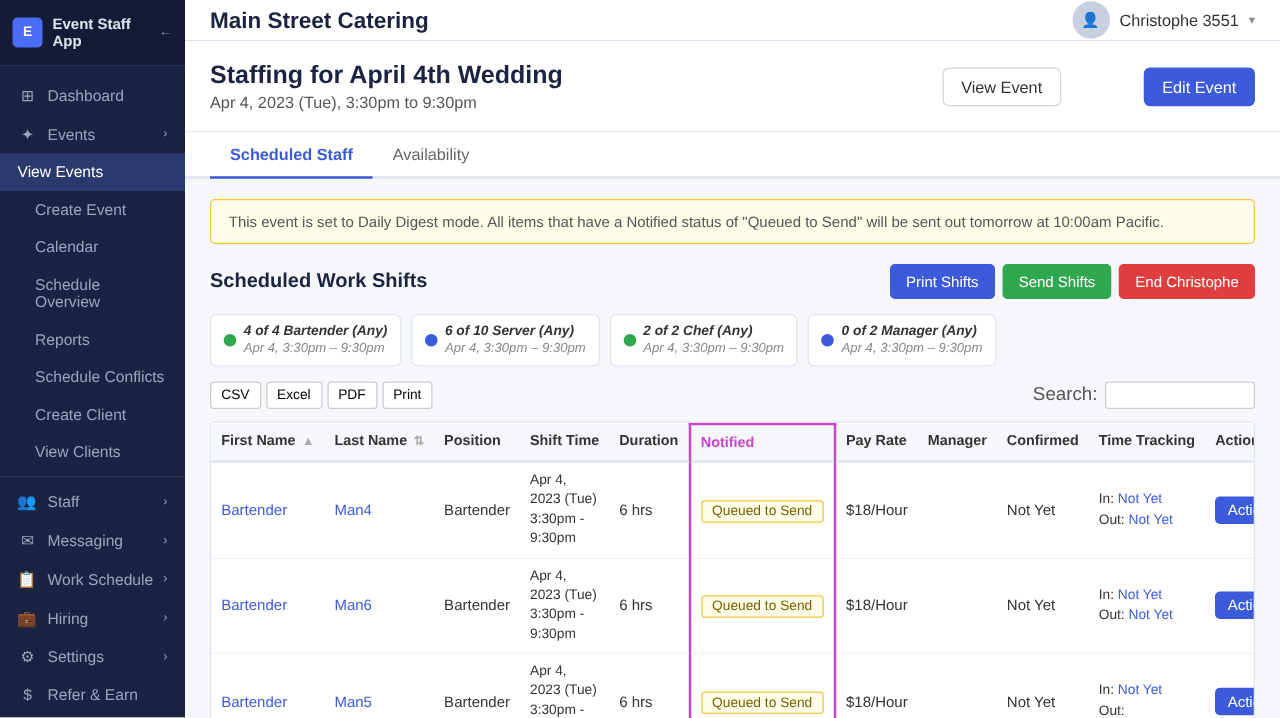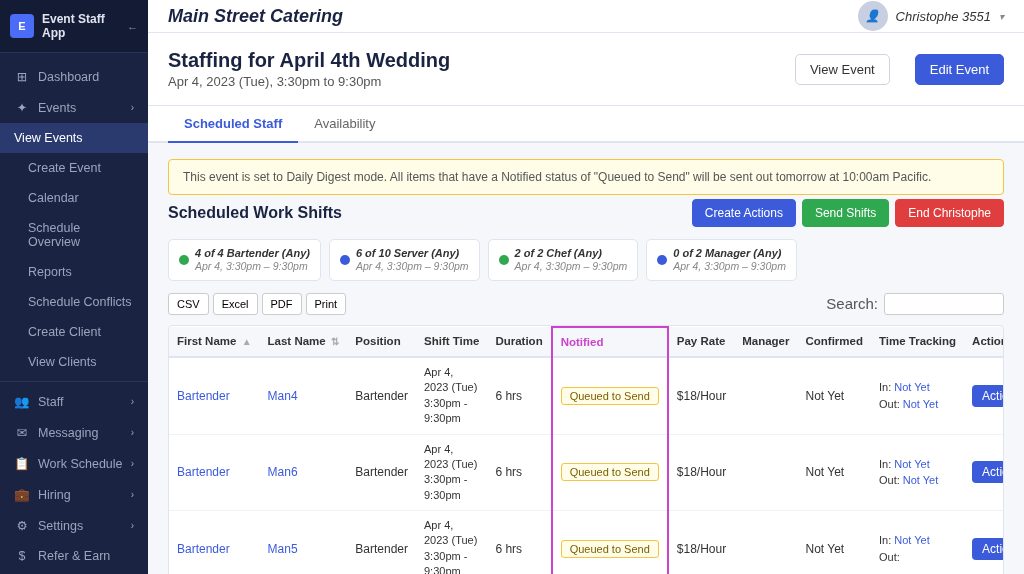--- a/index.html
+++ b/index.html
@@ -15,48 +15,48 @@
     .sidebar-item { display: flex; align-items: center; padding: 8px 14px; cursor: pointer; color: #9aa5be; font-size: 12.5px; gap: 8px; }
     .sidebar-item.active { background: #2a3a6e; color: #fff; }
     .sidebar-item .arrow { margin-left: auto; font-size: 10px; }
     .sidebar-item .icon { width: 16px; text-align: center; }
     .sidebar-divider { height: 1px; background: #2a3555; margin: 4px 0; }
 
     
     .main { flex: 1; display: flex; flex-direction: column; overflow: hidden; }
 
     
-    .topbar { background: white; padding: 16px 20px; height: 32px; display: flex; align-items: center; justify-content: space-between; border-bottom: 1px solid #e0e4f0; flex-shrink: 0; font-style: italic; }
+    .topbar { background: white; padding: 16px 20px; height: 32px; display: flex; align-items: center; justify-content: space-between; border-bottom: 1px solid #e0e4f0; flex-shrink: 0; }
     .topbar-title { font-size: 18px; font-weight: 700; color: #1a2341; }
     .topbar-user { display: flex; align-items: center; gap: 8px; cursor: pointer; }
     .topbar-avatar { width: 30px; height: 30px; background: #c8cfe0; border-radius: 50%; display: flex; align-items: center; justify-content: center; font-size: 12px; color: #555; }
     .topbar-username { font-size: 13px; color: #333; }
     .topbar-chevron { font-size: 10px; color: #888; }
 
     
     .content { flex: 1; overflow-y: auto; background: #f5f7fa; }
 
     
     .event-header { background: white; padding: 16px 20px; border-bottom: 1px solid #e0e4f0; display: flex; align-items: center; justify-content: space-between; flex-shrink: 0; }
     .event-title { font-size: 20px; font-weight: 700; color: #1a2341; }
     .event-date { font-size: 13px; color: #555; margin-top: 2px; }
     .event-actions { display: flex; gap: 25px; }
     .btn { padding: 7px 14px; border-radius: 5px; font-size: 13px; cursor: pointer; border: 1px solid #d0d4e0; background: white; color: #333; font-weight: 500; }
-    .btn-primary { background: #3b5bdb; color: white; border-color: #3b5bdb; }
+    .btn-primary { background: #3b5bdb; color: white; border-color: #3b5bdb; margin-left: 41px; }
 
     
     .tabs { background: white; padding: 0 20px; border-bottom: 2px solid #e0e4f0; display: flex; gap: 0; flex-shrink: 0; }
     .tab { padding: 10px 16px; font-size: 13px; font-weight: 500; cursor: pointer; color: #666; border-bottom: 2px solid transparent; margin-bottom: -2px; }
     .tab.active { color: #3b5bdb; border-bottom-color: #3b5bdb; font-weight: 600; }
 
     
     .inner-content { padding: 16px 20px; }
 
     
-    .alert { background: #fffde7; border: 1px solid #f5c542; border-radius: 4px; padding: 10px 14px; font-size: 12px; color: #555; margin-bottom: 4px; }
+    .alert { background: #fffde7; border: 1px solid #f5c542; border-radius: 4px; padding: 10px 14px; font-size: 12px; color: #555; margin-bottom: 16px; }
 
     
     .shifts-header { display: flex; align-items: center; justify-content: space-between; margin-bottom: 12px; }
     .shifts-title { font-size: 16px; font-weight: 700; color: #1a2341; }
     .shifts-actions { display: flex; gap: 6px; }
     .btn-sm { padding: 6px 12px; font-size: 12px; border-radius: 4px; cursor: pointer; border: 1px solid #d0d4e0; background: white; color: #333; }
     .btn-blue { background: #3b5bdb; color: white; border-color: #3b5bdb; }
     .btn-green { background: #2fa84f; color: white; border-color: #2fa84f; }
     .btn-red { background: #e03e3e; color: white; border-color: #e03e3e; }
 
@@ -206,21 +206,21 @@
   <div class="content">
     <div class="inner-content">
 
       <div class="alert">
         <span>This event is set to Daily Digest mode. All items that have a Notified status of "Queued to Send" will be sent out tomorrow at 10:00am Pacific.</span>
       </div>
 
       <div class="shifts-header">
         <span class="shifts-title">Scheduled Work Shifts</span>
         <div class="shifts-actions">
-          <button class="btn-sm btn-blue">Create Actions</button>
+          <button class="btn-sm btn-blue">Print Shifts</button>
           <button class="btn-sm btn-green">Send Shifts</button>
           <button class="btn-sm btn-red">End Christophe</button>
         </div>
       </div>
 
       <div class="shift-badges">
         <div class="shift-badge">
           <div class="badge-dot green"></div>
           <div class="badge-info">
             <div class="badge-name">4 of 4 Bartender (Any)</div>

